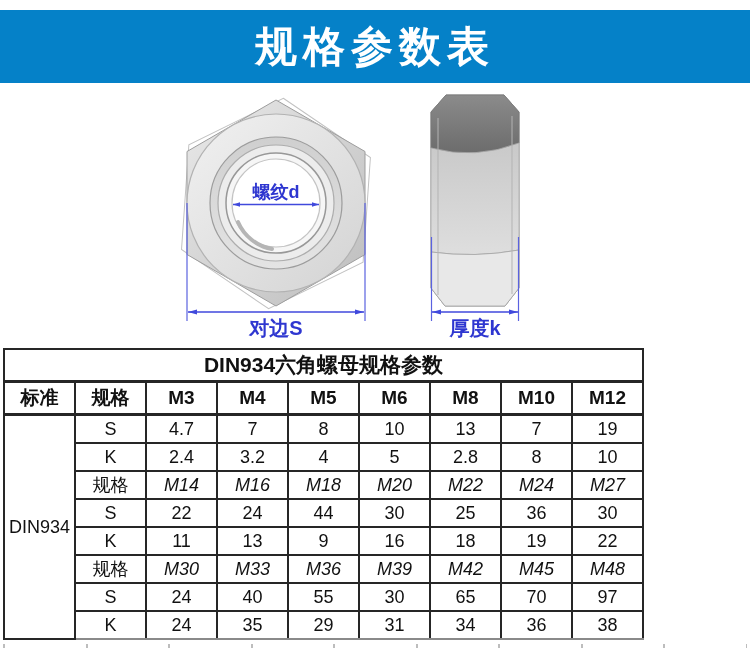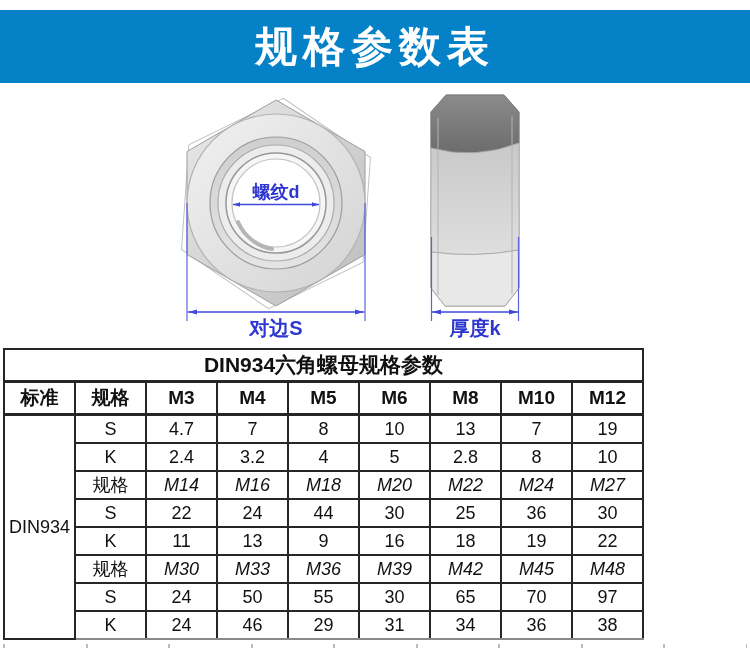--- a/index.html
+++ b/index.html
@@ -205,31 +205,31 @@
           <td class="bold-val">M33</td>
           <td class="bold-val">M36</td>
           <td class="bold-val">M39</td>
           <td class="bold-val">M42</td>
           <td class="bold-val">M45</td>
           <td class="bold-val">M48</td>
         </tr>
         <tr class="t-row">
           <td class="lbl">S</td>
           <td>24</td>
-          <td>50</td>
+          <td>40</td>
           <td>55</td>
           <td>30</td>
           <td>65</td>
           <td>70</td>
           <td>97</td>
         </tr>
         <tr class="t-row">
           <td class="lbl">K</td>
           <td>24</td>
-          <td>46</td>
+          <td>35</td>
           <td>29</td>
           <td>31</td>
           <td>34</td>
           <td>36</td>
           <td>38</td>
         </tr>
       </tbody>
   </table>
 
   <div class="bottom-stubs"></div>

